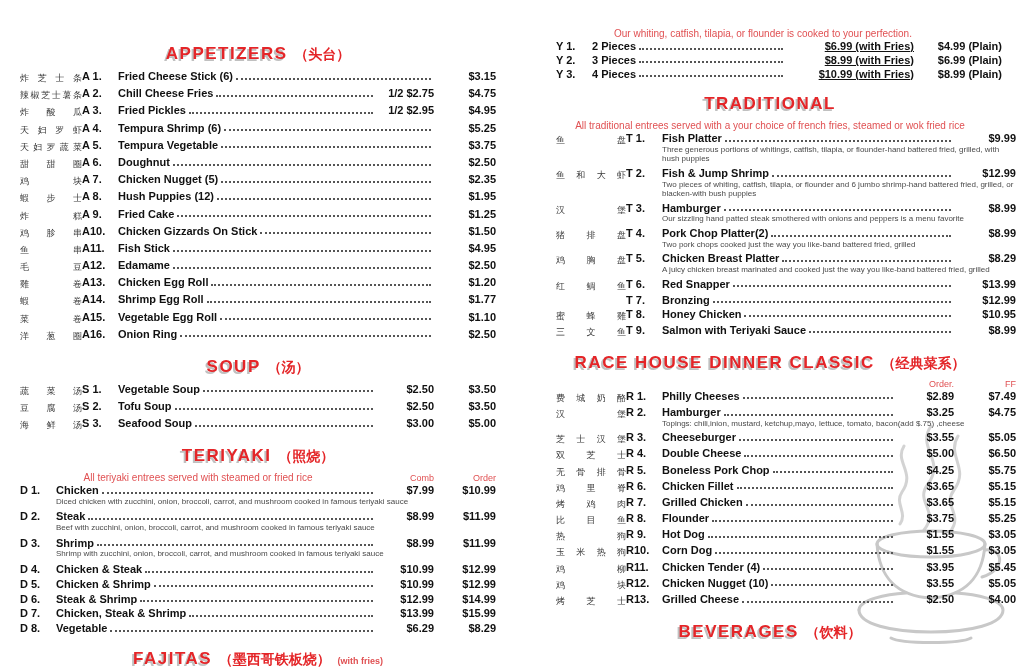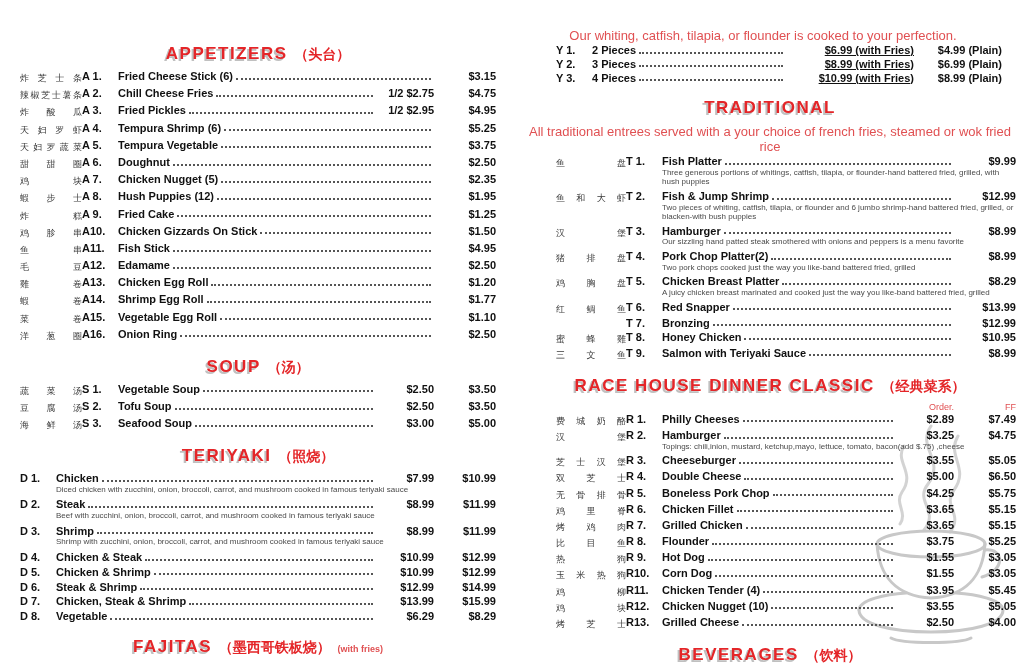--- a/index.html
+++ b/index.html
@@ -13,21 +13,21 @@
   .col-left  { left:20px;  width:476px; padding-top:30px; }
   .col-right { left:524px; width:492px; padding-top:28px; }
 
   .sec-title { text-align:center; margin:7px 0 5px; white-space:nowrap; }
   .t-en { font-weight:800; font-size:17px; letter-spacing:1.5px; color:#e42528;
           text-shadow:-2px 2px 0 rgba(140,140,140,0.55); }
   .t-cn { font-weight:bold; font-size:14px; color:#e42528; }
   .t-suffix { font-size:9px; font-weight:bold; color:#e05052; }
 
   .note-line { display:flex; align-items:baseline; margin-bottom:1px; }
-  .note { flex:1; text-align:center; font-size:13px; color:#e05052; }
+  .note { flex:1; text-align:center; font-size:10px; color:#e05052; }
   .colh { font-size:9px; color:#e05052; text-align:right; }
 
   .row { display:flex; align-items:flex-start; margin-bottom:2.2px; }
   .col-right .row { margin-bottom:1.2px;margin-left:32px; }
 
   .cn { display:flex; justify-content:space-between; flex:none; width:62px;
         font-size:9px; color:#3a3a3a; padding-top:2px; }
   .col-right .cn { width:70px; }
   .code { flex:none; width:36px; font-weight:bold; font-size:11px; color:#111; }
   .imain { flex:1; min-width:0; }
@@ -362,20 +362,25 @@
                 <span class="price pa">$3.00</span>
                 <span class="price pb">$5.00</span>
               </div>
             </div>
           </div>
         </div>
     </section>
 
     <section class="sec sec-teriyaki">
       <h2 class="sec-title"><span class="t-en">TERIYAKI</span> <span class="t-cn">（照烧）</span></h2>
+      <div class="note-line">
+        <span class="note">All teriyaki entrees served with steamed or fried rice</span>
+        <span class="colh pa">Comb</span>
+        <span class="colh pb">Order</span>
+      </div>
       <div class="items">
           <div class="row">
             <span class="code">D 1.</span>
             <div class="imain">
               <div class="iline">
                 <span class="iname">Chicken</span>
                 <span class="dots"></span>
                 <span class="price pa">$7.99</span>
                 <span class="price pb">$10.99</span>
               </div>

